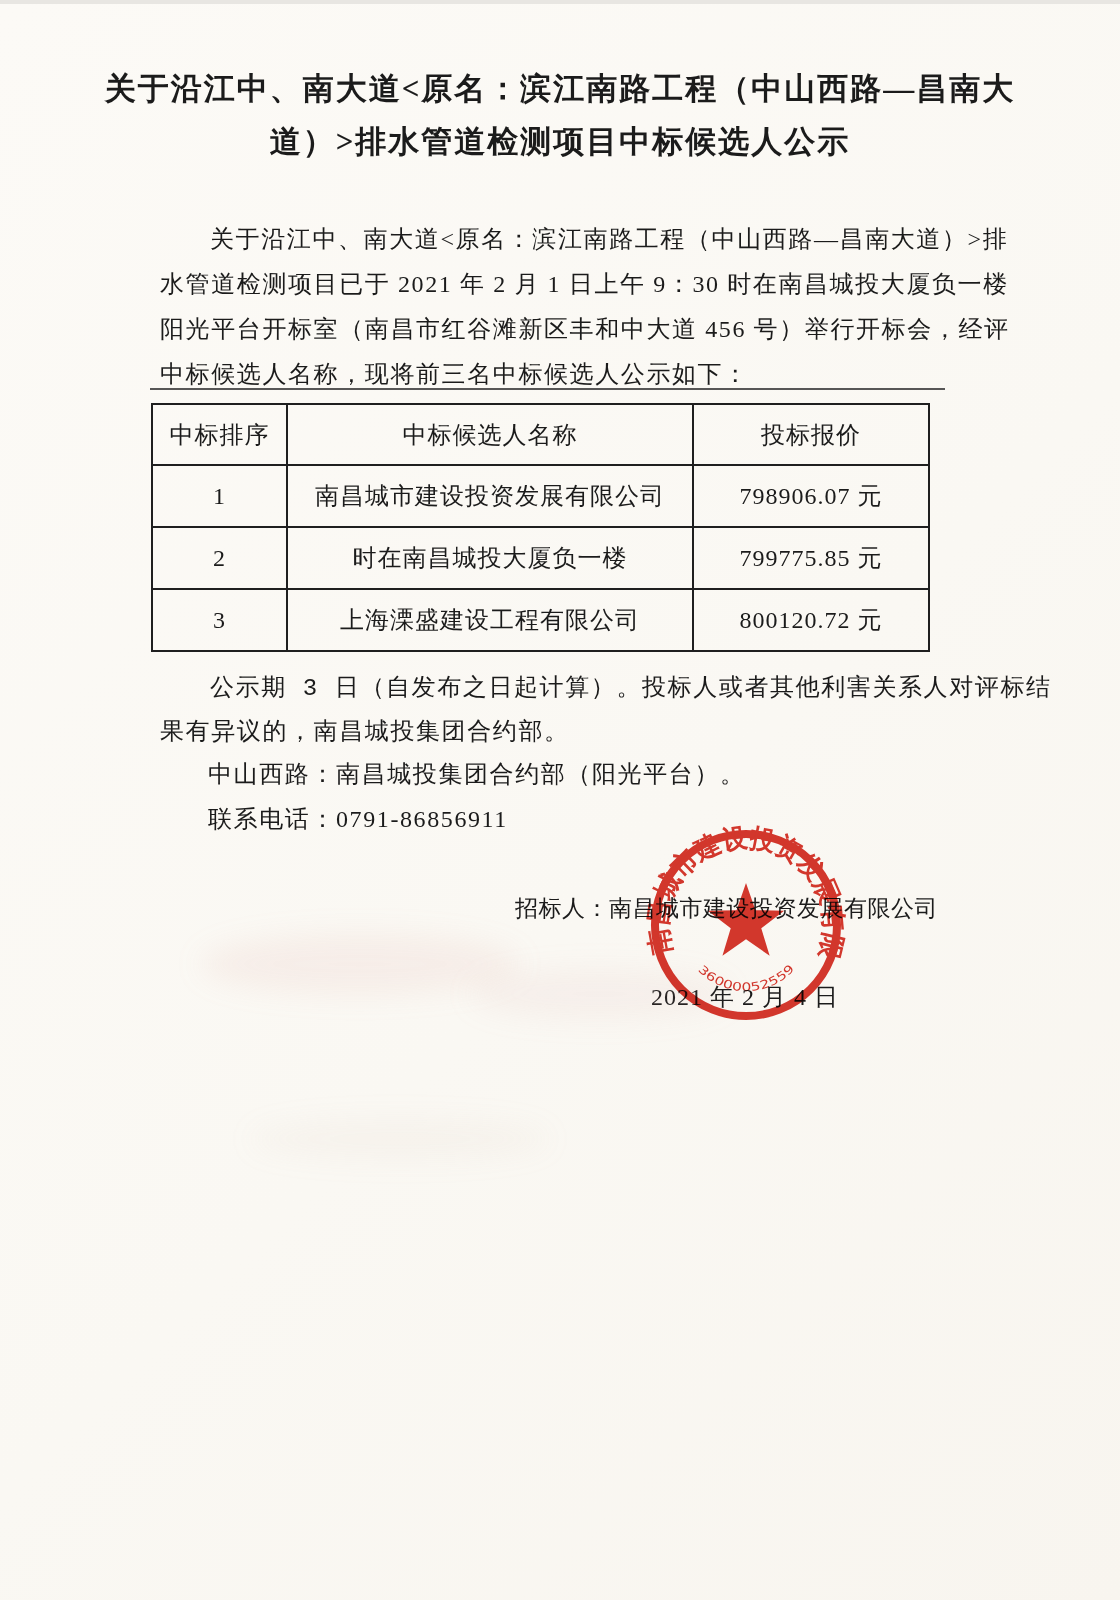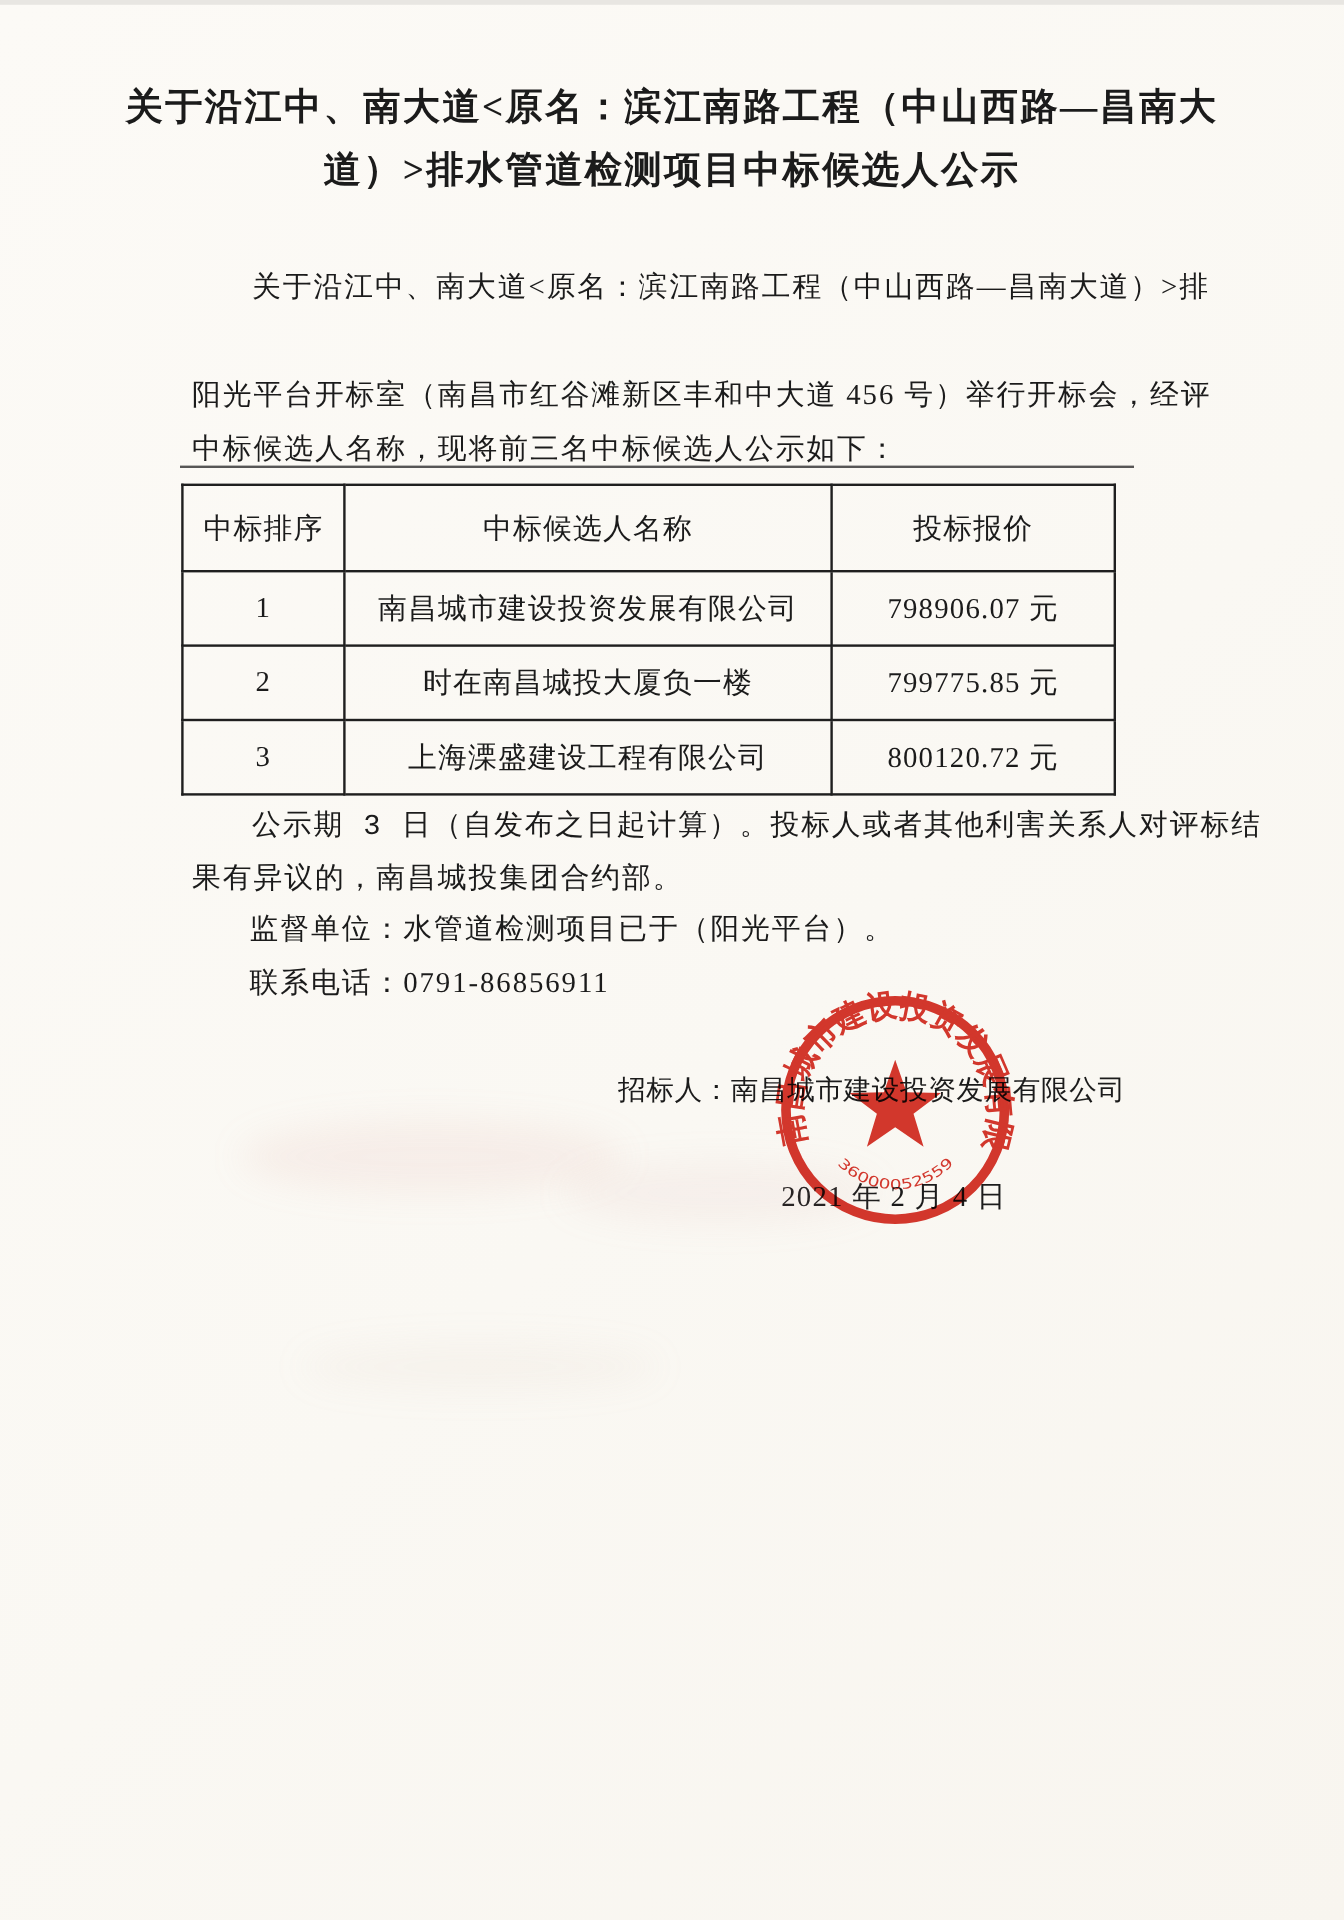--- a/index.html
+++ b/index.html
@@ -31,21 +31,21 @@
   }
   table.bid-table td,table.bid-table th{
     border:2px solid #1f1f1f;
     text-align:center;vertical-align:middle;
     font-size:24px;font-weight:normal;letter-spacing:1px;
     padding:0;
   }
   .col-rank{width:135px;}
   .col-name{width:406px;}
   .col-price{width:236px;}
-  tr.hdr{height:72px;}
+  tr.hdr{height:61px;}
   tr.row{height:62px;}
   td.name-cell{padding-top:10px;}
   .seal-wrap{
     left:630px;top:803px;width:232px;height:236px;
     mix-blend-mode:multiply;opacity:.93;
   }
   .smudge{
     border-radius:50%;filter:blur(14px);pointer-events:none;
   }
   .s1{left:200px;top:930px;width:320px;height:60px;background:rgba(214,150,140,.10);}
@@ -54,20 +54,21 @@
 </style>
 </head>
 <body>
 
 <div class="page">
 
   <div class="abs title-line" style="top:64px;">关于沿江中、南大道&lt;原名：滨江南路工程（中山西路—昌南大</div>
   <div class="abs body-line indent" style="left:160px;top:219px;">关于沿江中、南大道&lt;原名：滨江南路工程（中山西路—昌南大道）&gt;排</div>
 
   <div class="abs title-line" style="top:117px;">道）&gt;排水管道检测项目中标候选人公示</div>
+  <div class="abs body-line" style="left:160px;top:264px;">水管道检测项目已于 2021 年 2 月 1 日上午 9：30 时在南昌城投大厦负一楼</div>
   <div class="abs body-line" style="left:160px;top:309px;">阳光平台开标室（南昌市红谷滩新区丰和中大道 456 号）举行开标会，经评</div>
   <div class="abs body-line" style="left:160px;top:354px;">中标候选人名称，现将前三名中标候选人公示如下：</div>
 
   <div class="abs artifact-line"></div>
 
   <table class="bid-table">
     <colgroup>
       <col class="col-rank">
         <col class="col-name">
         <col class="col-price">
@@ -91,21 +92,21 @@
     <tr class="row">
       <td>3</td>
       <td class="name-cell">上海溧盛建设工程有限公司</td>
       <td>800120.72 元</td>
     </tr>
   </tbody>
     </table>
 
   <div class="abs body-line indent" style="left:160px;top:667px;font-family:Liberation Mono, monospace;">公示期 3 日（自发布之日起计算）。投标人或者其他利害关系人对评标结</div>
   <div class="abs body-line" style="left:160px;top:711px;">果有异议的，南昌城投集团合约部。</div>
-  <div class="abs body-line" style="left:208px;top:754px;">监督单位：水管道检测项目已于（阳光平台）。</div>
+  <div class="abs body-line" style="left:208px;top:754px;">中山西路：南昌城投集团合约部（阳光平台）。</div>
   <div class="abs body-line" style="left:208px;top:799px;">联系电话：0791-86856911</div>
 
   <div class="abs body-line" style="left:515px;top:889px;font-size:23px;letter-spacing:.5px;">招标人：南昌城市建设投资发展有限公司</div>
 
   <div class="abs body-line" style="left:560px;top:977px;width:370px;text-align:center;letter-spacing:1px;">2021 年 2 月 4 日</div>
 
   <div class="abs smudge s1"></div>
   <div class="abs smudge s2"></div>
   <div class="abs smudge s3"></div>
 

